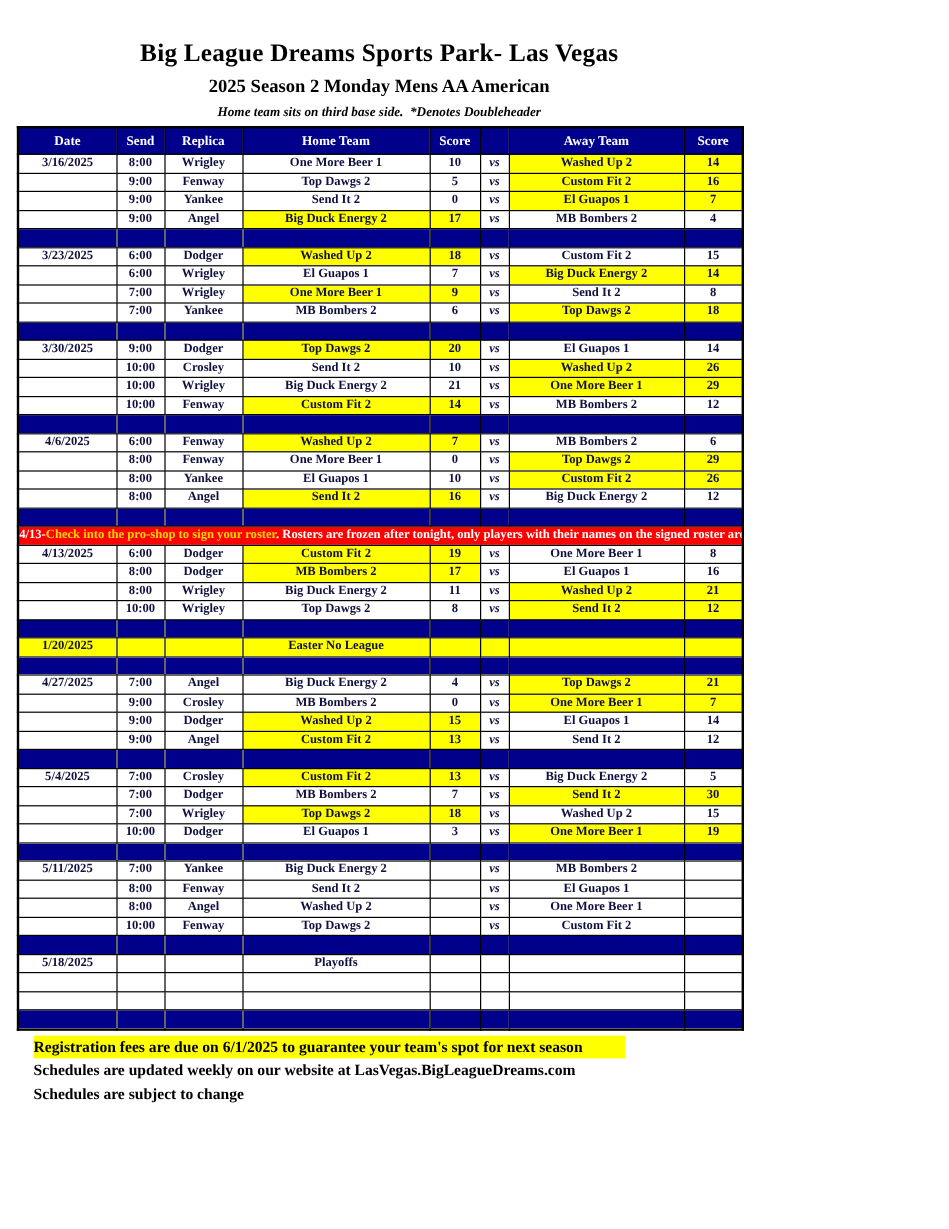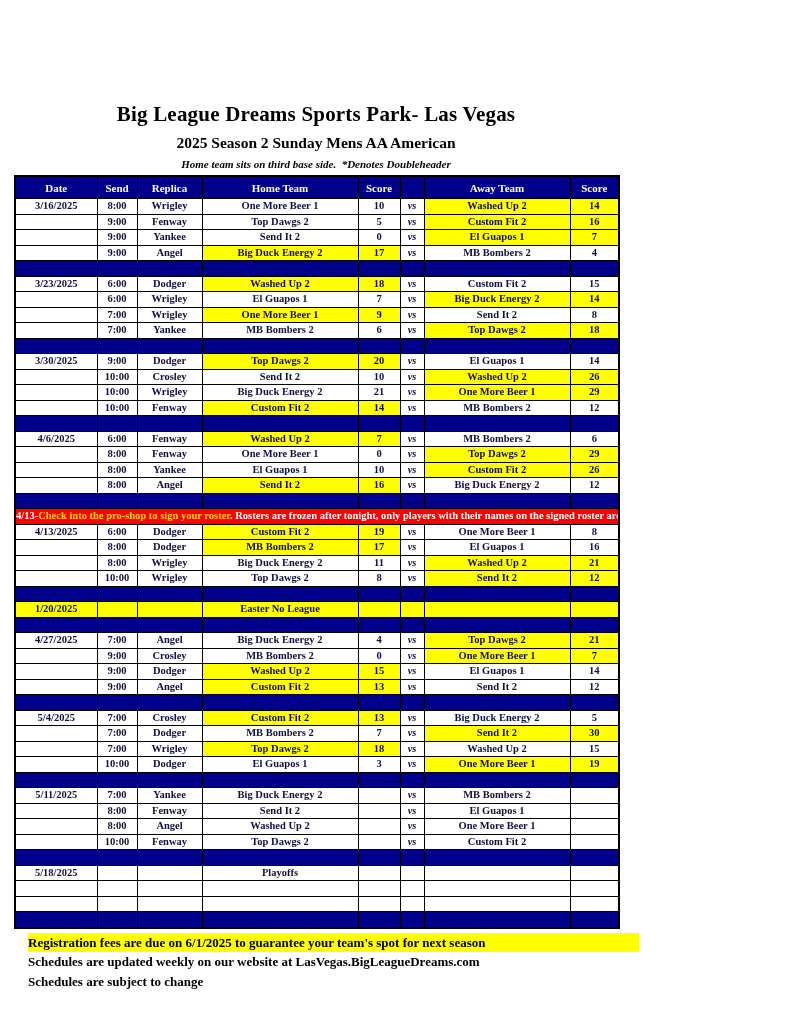--- a/index.html
+++ b/index.html
@@ -8,21 +8,21 @@
     background: #ffffff;
   }
   body {
     width: 791px;
     height: 1024px;
     font-family: "Liberation Serif", "DejaVu Serif", serif;
     color: #000000;
     position: relative;
   }
   .page {
-    padding-top: 102px;
+    padding-top: 32px;
   }
   .content {
     width: 604px;
     margin-left: 14px;
   }
   .titles {
     text-align: center;
   }
   h1.title {
     font-size: 21px;
@@ -97,31 +97,31 @@
     margin: 4px 0 0 14px;
   }
   .footer-line {
     font-size: 13px;
     font-weight: bold;
     line-height: 19.5px;
     color: #000000;
   }
   .footer-line.hl-bar {
     background: #FFFF00;
-    width: 611px;
+    width: 493px;
   }
 </style>
 </head>
 <body>
 
 <div class="page">
   <div class="content">
     <div class="titles">
       <h1 class="title">Big League Dreams Sports Park- Las Vegas</h1>
-      <h2 class="subtitle">2025 Season 2 Sunday Mens AA American</h2>
+      <h2 class="subtitle">2025 Season 2 Monday Mens AA American</h2>
       <div class="note">Home team sits on third base side.&nbsp; *Denotes Doubleheader</div>
     </div>
     <table class="schedule">
       <colgroup>
         <col style="width:82px">
           <col style="width:40px">
           <col style="width:65px">
           <col style="width:156px">
         <col style="width:42px">
           <col style="width:24px">

